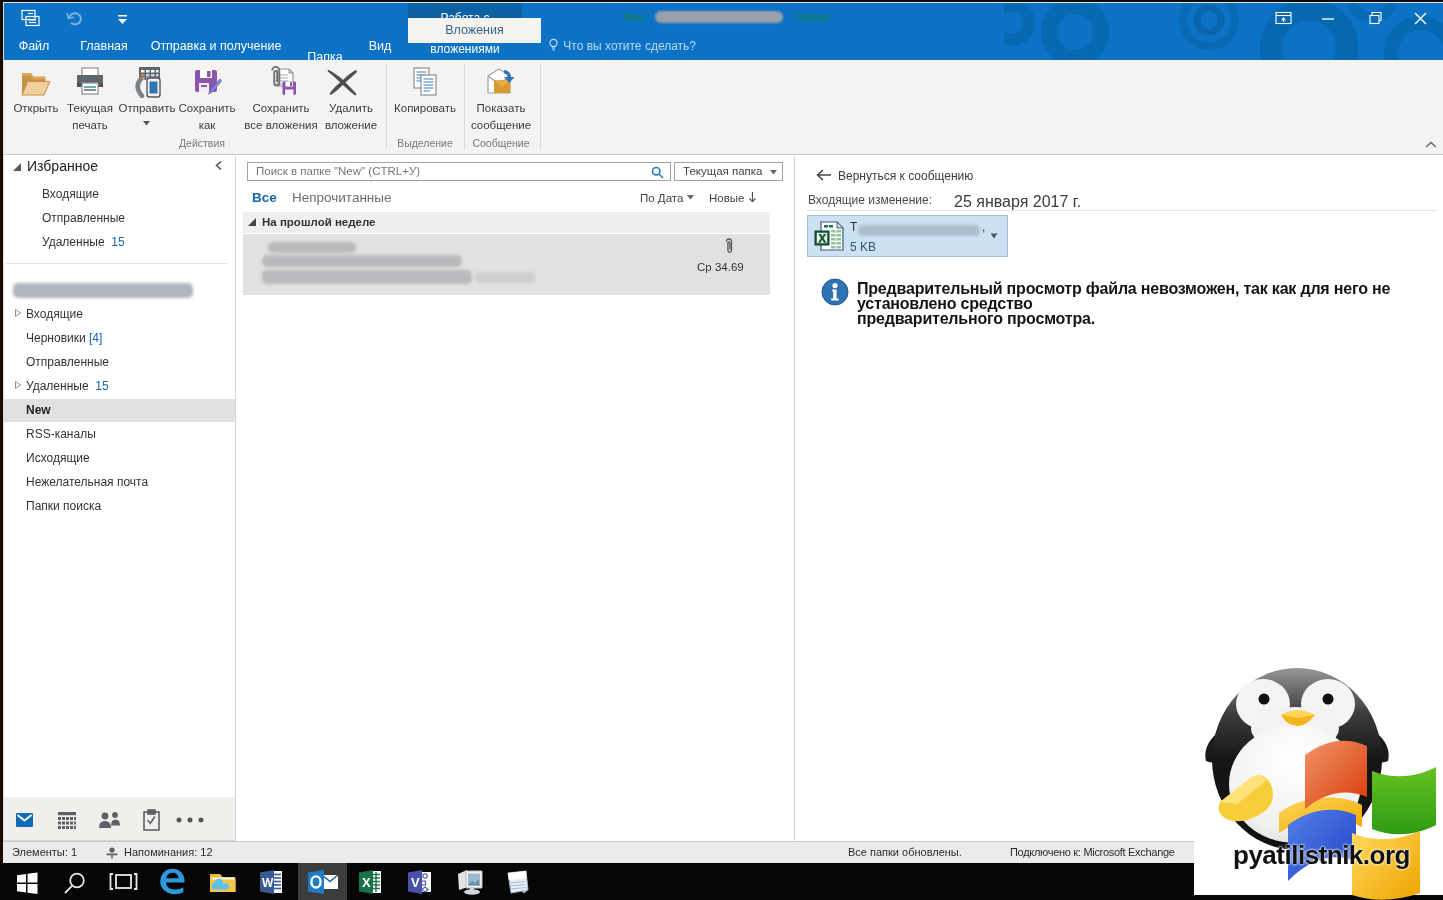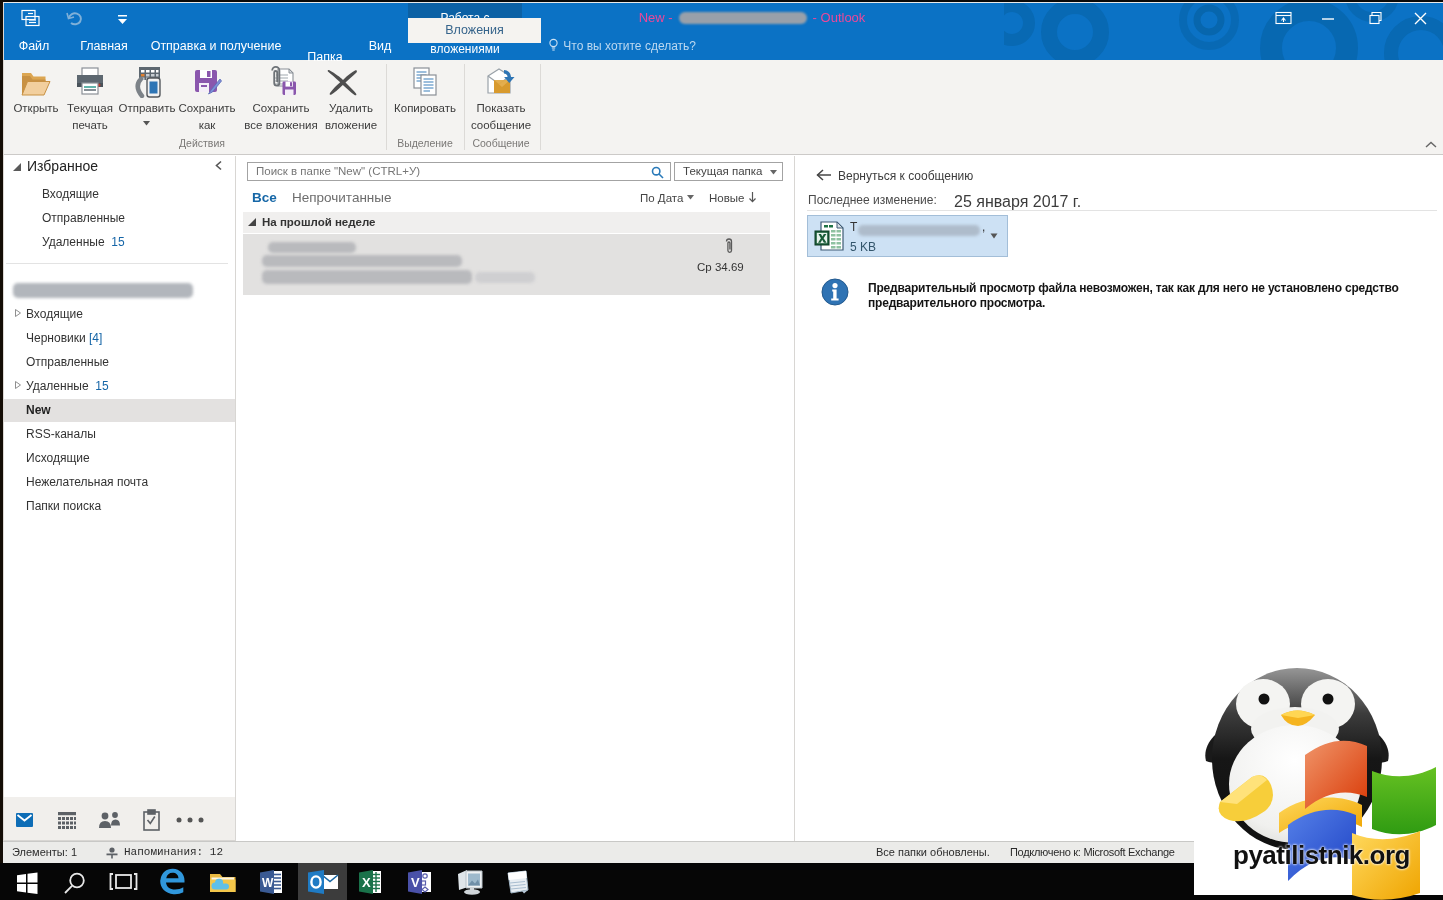--- a/index.html
+++ b/index.html
@@ -78,21 +78,21 @@
   <g stroke="#7fb0d8" fill="none" stroke-width="2">
     <path d="M 51 9 a 6 5.5 0 1 1 2 5"></path>
     <path d="M 49 4 l 1.5 5.5 5.5 -1.5" fill="none" stroke-width="1.6"></path>
   </g>
   <g fill="#fff">
     <rect x="100" y="6" width="9" height="1.5"></rect>
     <path d="M 100 10 l 9 0 -4.5 5 z"></path>
   </g>
 </svg>
 
-<div class="abs" style="left:572px;top:3px;width:360px;height:30px;line-height:30px;color:#ec4899;font-size:13px;text-align:center;white-space:nowrap;">New -<span class="titleblob"></span>- Outlook</div>
+<div class="abs" style="left:546px;top:3px;width:360px;height:30px;line-height:30px;color:#15803d;font-size:10px;text-align:center;white-space:nowrap;">New -<span class="titleblob"></span>- Outlook</div>
 
 <svg class="abs" style="left:1271px;top:11px;" width="174" height="16" viewBox="0 0 174 16">
   <g stroke="#fff" fill="none" stroke-width="1.1">
     <rect x="5" y="1.5" width="15" height="11"></rect>
     <line x1="5" y1="4.5" x2="20" y2="4.5"></line>
     <path d="M 10.5 9.5 L 12.5 7 L 14.5 9.5"></path>
     <line x1="12.5" y1="7.5" x2="12.5" y2="11"></line>
     <line x1="51" y1="8" x2="63" y2="8" stroke-width="1.4"></line>
     <rect x="99" y="4.5" width="9" height="8"></rect>
     <path d="M 101 4.5 L 101 1.5 L 110 1.5 L 110 9.5 L 108 9.5"></path>
@@ -357,21 +357,21 @@
   <div style="position:absolute;left:454px;top:27px;font-size:11.5px;color:#333;">Ср 34.69</div>
 </div>
 
 <svg class="abs" style="left:816px;top:169px;" width="16" height="12" viewBox="0 0 16 12">
     <g stroke="#444" fill="none" stroke-width="1.5">
       <line x1="1.5" y1="6" x2="15" y2="6"></line>
       <path d="M7 1 L1.5 6 L7 11"></path>
     </g>
   </svg>
 <div class="abs" style="left:838px;top:169px;font-size:12px;color:#3c3c3c;">Вернуться к сообщению</div>
-<div class="abs" style="left:808px;top:193px;font-size:12px;color:#4a4a4a;">Последнее изменение:</div>
+<div class="abs" style="left:808px;top:193px;font-size:12px;color:#4a4a4a;">Входящие изменение:</div>
 <div class="abs" style="left:954px;top:193px;font-size:16px;color:#3c3c3c;">25 января 2017 г.</div>
 <div class="abs" style="left:807px;top:210px;width:630px;height:1px;background:#e3e3e3;"></div>
 <div class="abs" style="left:807px;top:215px;width:201px;height:42px;background:#cde1f4;border:1px solid #a3bed8;">
   <svg style="position:absolute;left:6px;top:4px;" width="32" height="34" viewBox="0 0 32 34">
     <path d="M7 2 h16 l6 6 v22 h-22 z" fill="#fff" stroke="#3e5b74" stroke-width="1.2"></path>
     <path d="M23 2 l6 6 h-6 z" fill="#d6dde4" stroke="#3e5b74" stroke-width="1"></path>
     <g fill="#217346">
         <rect x="10" y="5" width="4" height="2.5"></rect>
         <rect x="15" y="5" width="4" height="2.5"></rect>
       </g>
@@ -398,35 +398,35 @@
       <path d="M0.5 0.5 h7 L4 5.5 z" fill="#555"></path>
     </svg>
   <div style="position:absolute;left:42px;top:24px;font-size:12px;color:#33556b;">5 KB</div>
 </div>
 <svg class="abs" style="left:821px;top:278px;" width="28" height="28" viewBox="0 0 28 28">
   <circle cx="14" cy="14" r="13" fill="#2f73b4"></circle>
   <circle cx="14" cy="14" r="13" fill="none" stroke="#235a8f" stroke-width="1"></circle>
   <circle cx="14" cy="7.6" r="2.6" fill="#fff"></circle>
   <path d="M11.2 11.5 h4.4 v9 h2 v2 h-7.4 v-2 h2 v-7 h-1 z" fill="#fff"></path>
 </svg>
-<div class="abs" style="left:857px;top:281px;font-size:12px;letter-spacing:-0.2px;font-weight:bold;color:#141414;line-height:15px;margin-left:11px;">Предварительный просмотр файла невозможен, так как для него не установлено средство<br>предварительного просмотра.</div>
+<div class="abs" style="left:857px;top:281px;font-size:16px;letter-spacing:-0.2px;font-weight:bold;color:#141414;line-height:15px;">Предварительный просмотр файла невозможен, так как для него не установлено средство<br>предварительного просмотра.</div>
 <div class="abs" id="navdiv"></div>
 <div class="abs" id="listdiv"></div>
 <div class="abs" id="statusbar"></div>
 <div class="abs" style="left:12px;top:842px;width:1431px;height:21px;font-size:11px;color:#2b2b2b;">
   <span class="tbtxt" style="left:0;">Элементы: 1</span>
   <svg class="abs" style="left:93px;top:4px;" width="14" height="14" viewBox="0 0 14 14">
       <g fill="#5d6166">
         <circle cx="7" cy="4" r="2.6"></circle>
         <rect x="1.5" y="7.5" width="11" height="1.8"></rect>
         <rect x="6.2" y="9" width="1.6" height="3.5"></rect>
       </g>
     </svg>
-  <span class="tbtxt" style="left:112px;font-family:Liberation Mono, monospace;">Напоминания: 12</span>
-  <span class="tbtxt" style="left:836px;margin-left:28px;">Все папки обновлены.</span>
+  <span class="tbtxt" style="left:112px;">Напоминания: 12</span>
+  <span class="tbtxt" style="left:836px;">Все папки обновлены.</span>
   <span class="tbtxt" style="left:998px;font-size:11px;letter-spacing:-0.3px;">Подключено к: Microsoft Exchange</span>
 </div>
 <div class="abs" id="taskbar"></div>
 <div class="abs" style="left:298px;top:863px;width:49px;height:37px;background:#3c3c3c;"></div>
 <svg class="abs" style="left:0px;top:863px;" width="560" height="37" viewBox="0 0 560 37">
 
   <g fill="#fff">
     <path d="M17 12.2 L26 11 V19.5 H17 z"></path>
       <path d="M27.5 10.8 L37.5 9.5 V19.5 H27.5 z"></path>
     <path d="M17 21 H26 V29.5 L17 28.2 z"></path>

